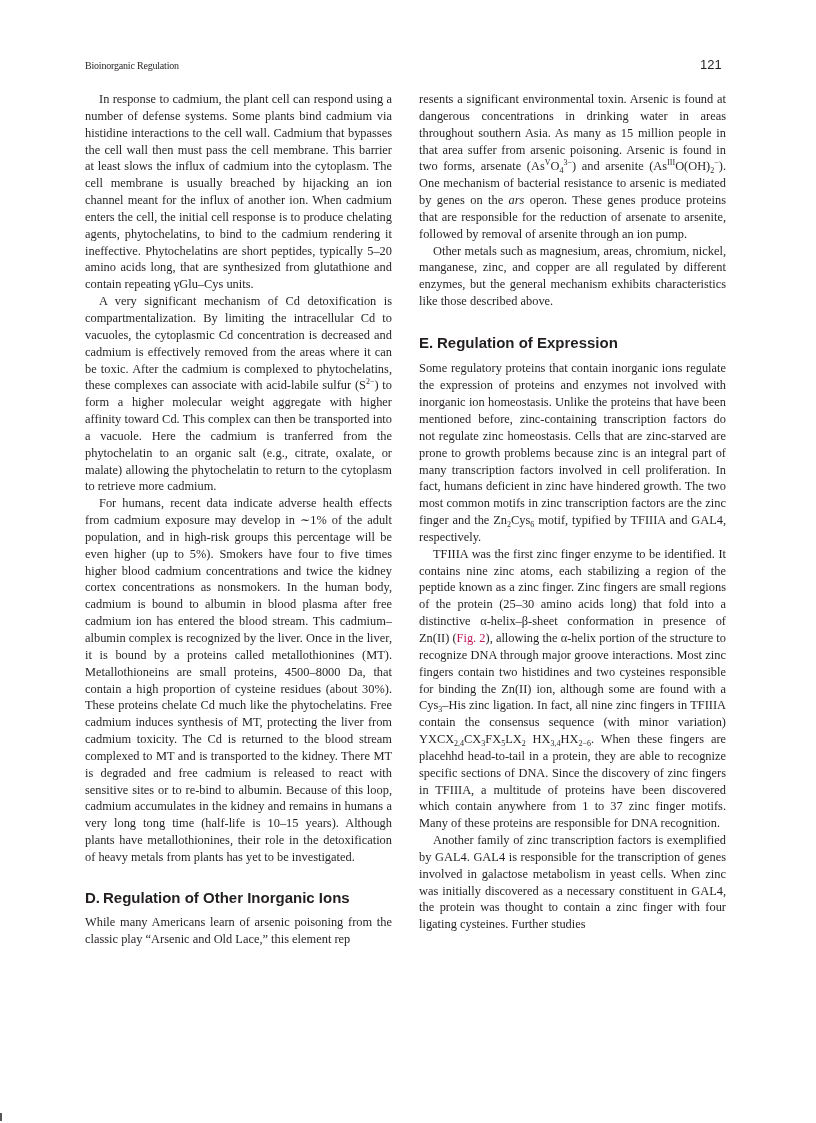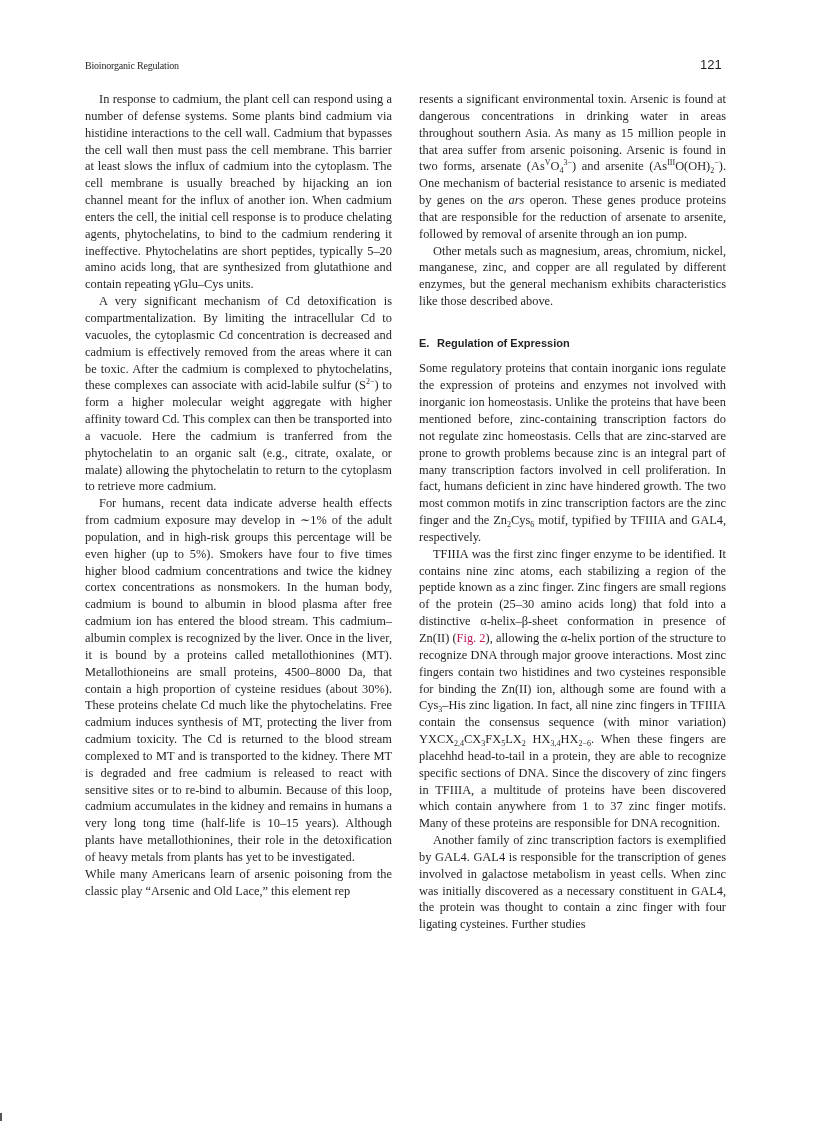--- a/index.html
+++ b/index.html
@@ -8,40 +8,41 @@
   .running-head { position: absolute; left: 85px; top: 60px; font-size: 10px;
                   font-family: "Liberation Serif", serif; letter-spacing: -0.2px; }
   .page-number { position: absolute; left: 700px; top: 57px; font-size: 13px;
                  font-family: "Liberation Sans", sans-serif; }
   .col { position: absolute; top: 91px; width: 307px; font-size: 12.4px; line-height: 16.85px;
          text-align: justify; hyphens: manual; }
   .col-left { left: 85px; }
   .col-right { left: 419px; }
   .col p { margin: 0; text-indent: 14px; }
   .col p.noindent { text-indent: 0; }
-  .heading { font-family: "Liberation Sans", sans-serif; font-weight: bold; font-size: 11px;
+  .heading { font-family: "Liberation Sans", sans-serif; font-weight: bold; font-size: 15px;
              line-height: 16.5px; margin: 0; text-indent: 0; text-align: left; }
   .heading .num { display: inline-block; width: 18px; }
   .heading .cont { padding-left: 18px; display: block; }
   .h-d { margin-top: 24px; margin-bottom: 8px; }
   .h-e { margin-top: 25px; margin-bottom: 9px; }
   .link { color: #be185d; }
   sup, sub { font-size: 8px; line-height: 0; }
   .corner-mark { position: absolute; left: 0; top: 1113px; width: 2px; height: 8px; background: #555; }
 </style>
 </head>
 <body>
 
 <div class="running-head">Bioinorganic Regulation</div>
 <div class="page-number">121</div>
 
 <div class="col col-left">
   <p>In response to cadmium, the plant cell can respond using a number of defense systems. Some plants bind cadmium via histidine interactions to the cell wall. Cadmium that bypasses the cell wall then must pass the cell membrane. This barrier at least slows the influx of cadmium into the cytoplasm. The cell membrane is usually breached by hi­jacking an ion channel meant for the influx of another ion. When cadmium enters the cell, the initial cell response is to produce chelating agents, phytochelatins, to bind to the cadmium rendering it ineffective. Phytochelatins are short peptides, typically 5–20 amino acids long, that are synthe­sized from glutathione and contain repeating γGlu–Cys units.</p>
   <p><span>A very significant mechanism of Cd detoxification is compartmentalization. By limiting the intracellular Cd to vacuoles, the cytoplasmic Cd concentration is decreased and cadmium is effectively removed from the areas where it can be toxic. After the cadmium is complexed to phy­tochelatins, these complexes can associate with acid-labile sulfur (S</span><sup>2−</sup><span>) to form a higher molecular weight aggregate with higher affinity toward Cd. This complex can then be transported into a vacuole. Here the cadmium is tranferred from the phytochelatin to an organic salt (e.g., citrate, ox­alate, or malate) allowing the phytochelatin to return to the cytoplasm to retrieve more cadmium.</span></p>
   <p>For humans, recent data indicate adverse health effects from cadmium exposure may develop in ∼1% of the adult population, and in high-risk groups this percentage will be even higher (up to 5%). Smokers have four to five times higher blood cadmium concentrations and twice the kid­ney cortex concentrations as nonsmokers. In the human body, cadmium is bound to albumin in blood plasma af­ter free cadmium ion has entered the blood stream. This cadmium–albumin complex is recognized by the liver. Once in the liver, it is bound by a proteins called met­allothionines (MT). Metallothioneins are small proteins, 4500–8000 Da, that contain a high proportion of cysteine residues (about 30%). These proteins chelate Cd much like the phytochelatins. Free cadmium induces synthesis of MT, protecting the liver from cadmium toxicity. The Cd is returned to the blood stream complexed to MT and is transported to the kidney. There MT is degraded and free cadmium is released to react with sensitive sites or to re-bind to albumin. Because of this loop, cadmium accu­mulates in the kidney and remains in humans a very long tong time (half-life is 10–15 years). Although plants have metallothionines, their role in the detoxification of heavy metals from plants has yet to be investigated.</p>
+  <div class="heading h-d"><span class="num">D.</span><span>Regulation of Other Inorganic Ions</span></div>
   <p class="noindent">While many Americans learn of arsenic poisoning from the classic play “Arsenic and Old Lace,” this element rep­</p>
 </div>
 
 <div class="col col-right">
   <p class="noindent"><span>resents a significant environmental toxin. Arsenic is found at dangerous concentrations in drinking water in areas throughout southern Asia. As many as 15 million peo­ple in that area suffer from arsenic poisoning. Arsenic is found in two forms, arsenate (As</span><sup>V</sup><span>O</span><sub>4</sub><sup>3−</sup><span>) and arsenite (As</span><sup>III</sup><span>O(OH)</span><sub>2</sub><sup>−</sup><span>). One mechanism of bacterial resistance to arsenic is mediated by genes on the </span><i>ars</i><span> operon. These genes produce proteins that are responsible for the reduc­tion of arsenate to arsenite, followed by removal of arsenite through an ion pump.</span></p>
   <p>Other metals such as magnesium, areas, chromium, nickel, manganese, zinc, and copper are all regulated by different enzymes, but the general mechanism exhibits characteristics like those described above.</p>
   <div class="heading h-e"><span class="num">E.</span><span>Regulation of Expression</span></div>
   <p class="noindent"><span>Some regulatory proteins that contain inorganic ions reg­ulate the expression of proteins and enzymes not involved with inorganic ion homeostasis. Unlike the proteins that have been mentioned before, zinc-containing transcription factors do not regulate zinc homeostasis. Cells that are zinc-starved are prone to growth problems because zinc is an integral part of many transcription factors involved in cell proliferation. In fact, humans deficient in zinc have hindered growth. The two most common motifs in zinc transcription factors are the zinc finger and the Zn</span><sub>2</sub><span>Cys</span><sub>6</sub><span> motif, typified by TFIIIA and GAL4, respectively.</span></p>
   <p><span>TFIIIA was the first zinc finger enzyme to be identified. It contains nine zinc atoms, each stabilizing a region of the peptide known as a zinc finger. Zinc fingers are small re­gions of the protein (25–30 amino acids long) that fold into a distinctive α-helix–β-sheet conformation in pres­ence of Zn(II) (</span><span class="link">Fig. 2</span><span>), allowing the α-helix portion of the structure to recognize DNA through major groove in­teractions. Most zinc fingers contain two histidines and two cysteines responsible for binding the Zn(II) ion, al­though some are found with a Cys</span><sub>3</sub><span>–His zinc ligation. In fact, all nine zinc fingers in TFIIIA contain the consensus sequence (with minor variation) YXCX</span><sub>2,4</sub><span>CX</span><sub>3</sub><span>FX</span><sub>5</sub><span>LX</span><sub>2</sub><span> HX</span><sub>3,4</sub><span>HX</span><sub>2−6</sub><span>. When these fingers are placehhd head-to-tail in a protein, they are able to recognize specific sections of DNA. Since the discovery of zinc fingers in TFIIIA, a multitude of proteins have been discovered which contain anywhere from 1 to 37 zinc finger motifs. Many of these proteins are responsible for DNA recognition.</span></p>
   <p>Another family of zinc transcription factors is exempli­fied by GAL4. GAL4 is responsible for the transcription of genes involved in galactose metabolism in yeast cells. When zinc was initially discovered as a necessary con­stituent in GAL4, the protein was thought to contain a zinc finger with four ligating cysteines. Further studies</p>

